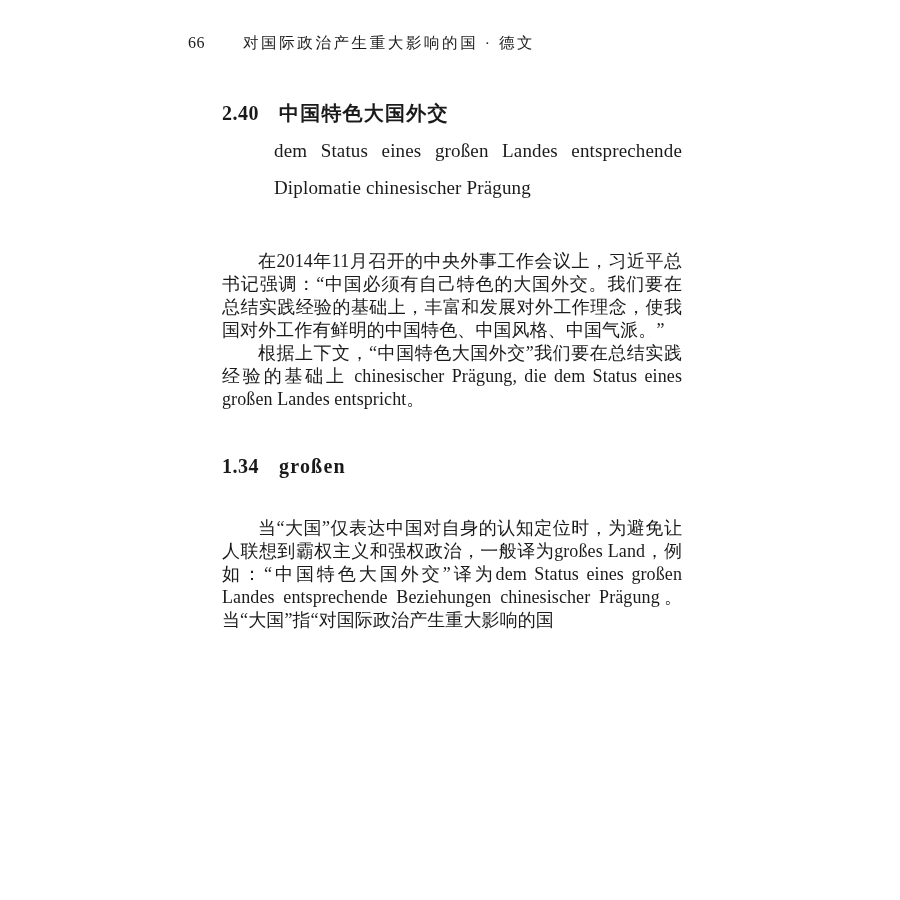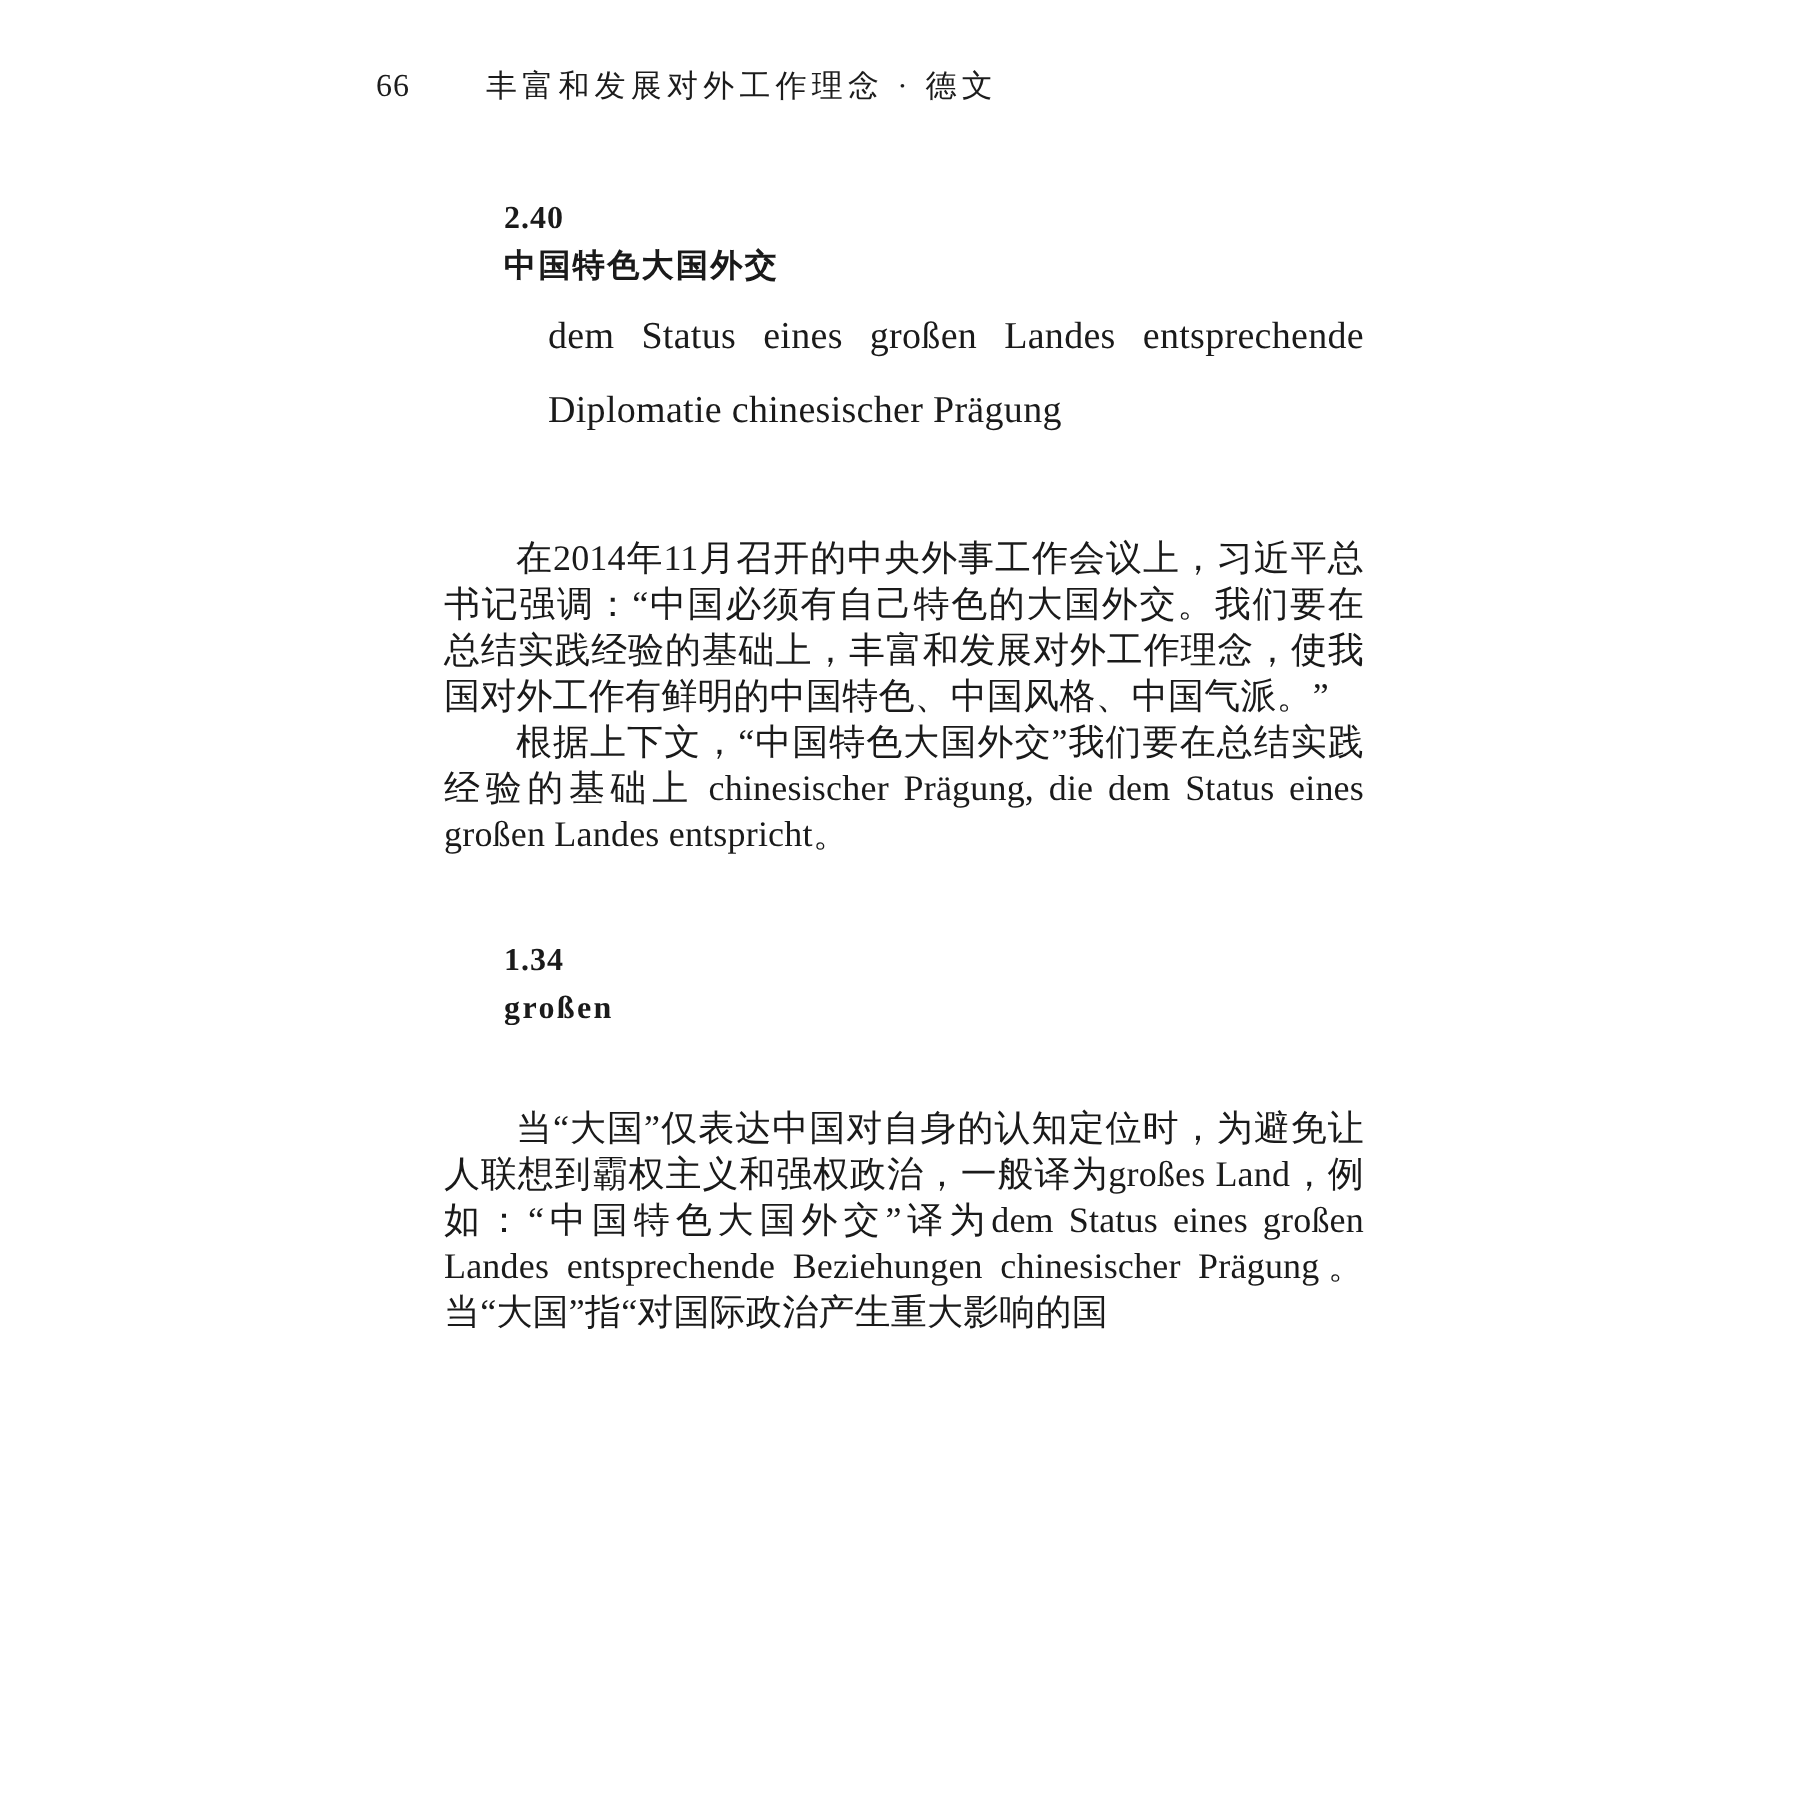--- a/index.html
+++ b/index.html
@@ -52,31 +52,30 @@
   }
 
   .section {
     margin: 0;
   }
 
   .section-head {
     display: flex;
     align-items: baseline;
     font-weight: bold;
-    font-size: 16px;
+    font-size: 20px;
     line-height: 1.5;
     white-space: nowrap;
-    flex-direction: column;
   }
   .section-num {
     letter-spacing: 0.5px;
     font-family: "Liberation Serif", "DejaVu Serif", serif;
   }
   .section-title {
-    margin-left: 30px;
+    margin-left: 20px;
     letter-spacing: 1.2px;
   }
 
   .section-subtitle {
     margin: 4px 0 0 52px;
     font-size: 19px;
     line-height: 1.95;
     letter-spacing: 0.15px;
     text-align: justify;
     text-justify: inter-word;
@@ -100,21 +99,21 @@
   .gap-before-2-41    { height: 40px; }
   .gap-after-2-41-sub { height: 36px; }
 </style>
 </head>
 <body>
 
 <div class="page">
 
   <div class="running-head">
     <span class="folio">66</span>
-    <span class="running-title">丰富和发展对外工作理念 · 德文</span>
+    <span class="running-title">对国际政治产生重大影响的国 · 德文</span>
   </div>
 
   <div class="text-block">
 
     <div class="section">
       <div class="section-head">
         <span class="section-num">2.40</span>
         <span class="section-title">中国特色大国外交</span>
       </div>
       <div class="section-subtitle">dem Status eines großen Landes entsprechende Diplomatie chinesischer Prägung</div>

